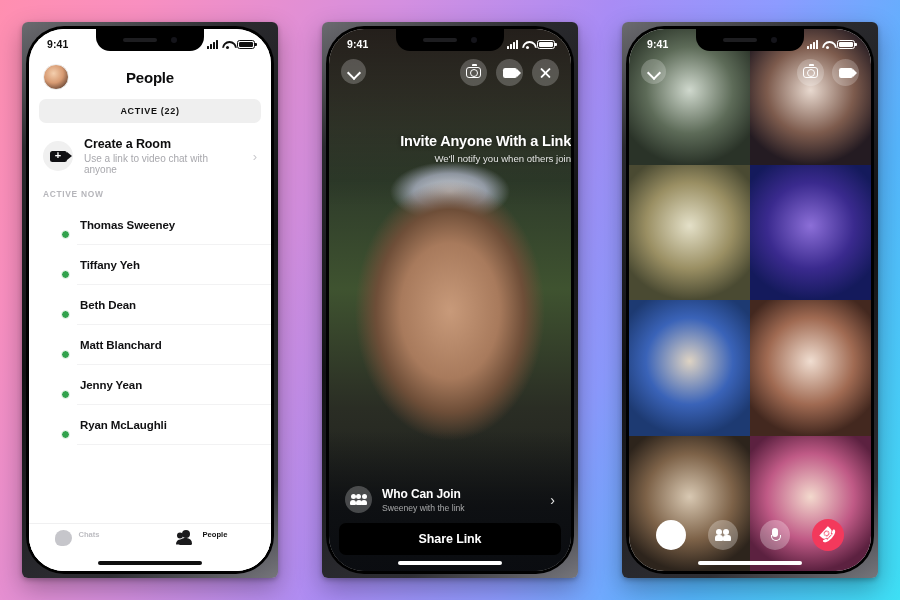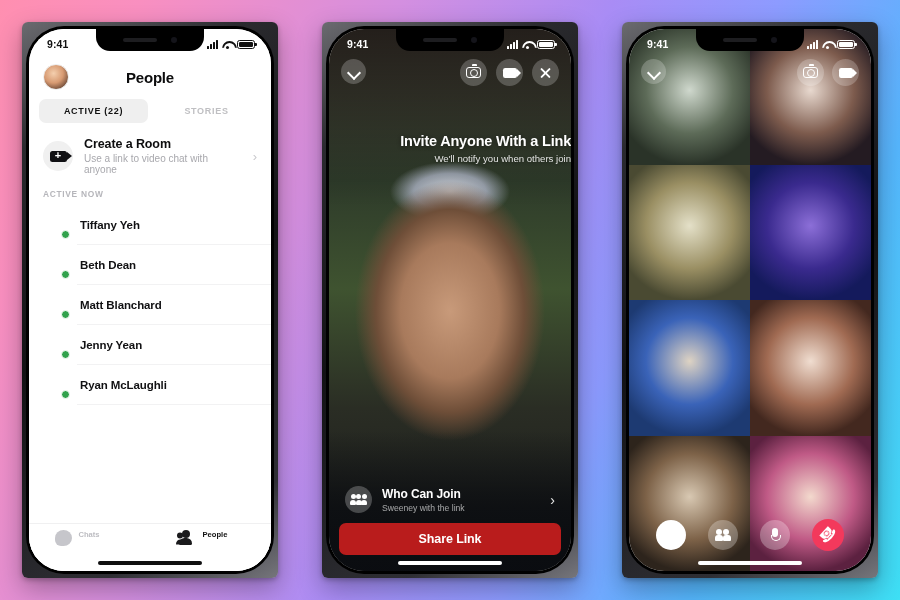--- a/index.html
+++ b/index.html
@@ -366,39 +366,42 @@
         </span>
       </div>
 
       <div class="p1-header">
         <div class="p1-avatar"></div>
         <div class="p1-title">People</div>
       </div>
 
       <div class="p1-tabs">
         <div class="p1-tab active">ACTIVE (22)</div>
-        <div class="p1-tab inactive">STORIES</div>
       </div>
 
       <div class="p1-room">
         <div class="p1-room-icon">
           <span class="vidcam">
                 <span class="plus">+</span>
               </span>
         </div>
         <div class="p1-room-txt">
           <div class="p1-room-t">Create a Room</div>
           <div class="p1-room-s">Use a link to video chat with anyone</div>
         </div>
         <div class="chev">›</div>
       </div>
 
       <div class="p1-section">ACTIVE NOW</div>
 
       <div class="p1-list" id="people-list">
+            <div class="p1-row">
+              <span class="p1-pic"><span class="img" style="background:radial-gradient(circle at 42% 32%, #8aa4c8 0%, #8aa4c8 30%, #2c3f5c 72%, #2c3f5c 100%)"></span><span class="dot"></span></span>
+              <span class="p1-name">Thomas Sweeney</span>
+            </div>
             <div class="p1-row">
               <span class="p1-pic"><span class="img" style="background:radial-gradient(circle at 42% 32%, #f3c43c 0%, #f3c43c 30%, #b07c1a 72%, #b07c1a 100%)"></span><span class="dot"></span></span>
               <span class="p1-name">Tiffany Yeh</span>
             </div>
             <div class="p1-row">
               <span class="p1-pic"><span class="img" style="background:radial-gradient(circle at 42% 32%, #7e9b63 0%, #7e9b63 30%, #2f3a25 72%, #2f3a25 100%)"></span><span class="dot"></span></span>
               <span class="p1-name">Beth Dean</span>
             </div>
             <div class="p1-row">
               <span class="p1-pic"><span class="img" style="background:radial-gradient(circle at 42% 32%, #c3ccd8 0%, #c3ccd8 30%, #3d5670 72%, #3d5670 100%)"></span><span class="dot"></span></span>
@@ -493,21 +496,21 @@
                 <i></i>
                 <i></i>
               </span>
         </span>
         <span class="p2-who-txt">
           <span class="p2-who-t" style="display:block">Who Can Join</span>
           <span class="p2-who-s" style="display:block">Sweeney with the link</span>
         </span>
         <span class="p2-who-chev">›</span>
       </div>
-      <button class="p2-share" id="share-btn" style="background: #b91c1c;">Share Link</button>
+      <button class="p2-share" id="share-btn" style="background: #000000;">Share Link</button>
     </div>
 
     <div class="homebar dark"></div>
   </div>
  </div>
 </div>
 
 <div class="phone" id="phone3">
  <div class="bezel">
   <div class="screen">

